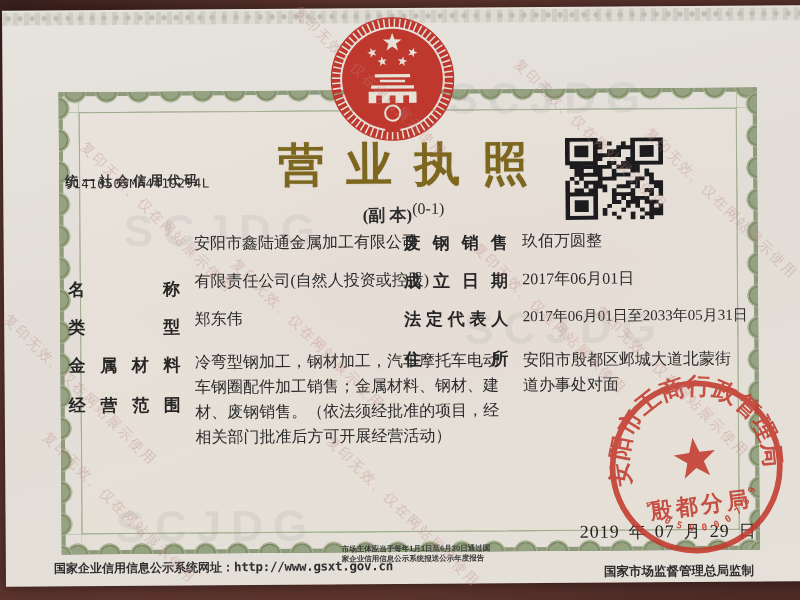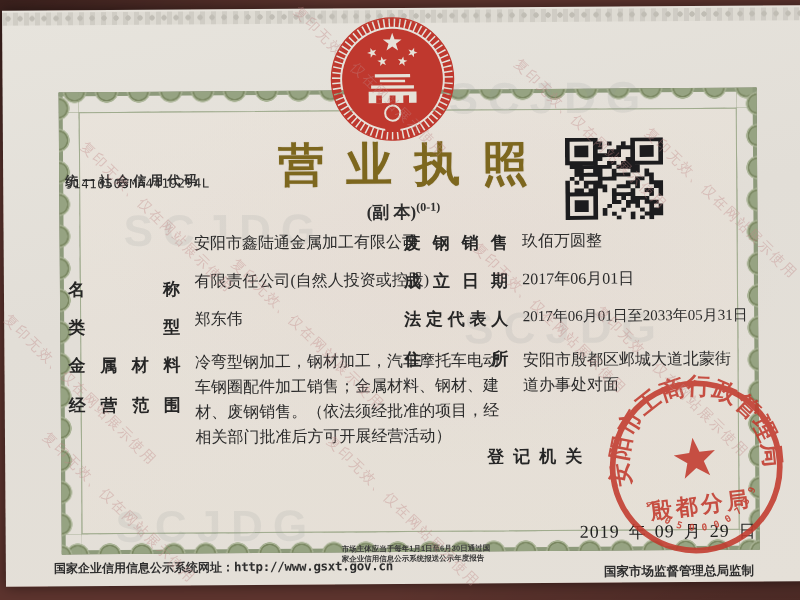--- a/index.html
+++ b/index.html
@@ -48,21 +48,21 @@
     radial-gradient(circle 12px at 21px 16px, #96a382 0 8.5px, #78855f 9px 10px, #a8b294 10.5px 11.5px, transparent 12px),
     linear-gradient(90deg,transparent calc(100% - 4px), #8d9a7b 0);}
 
   .abs{position:absolute;z-index:3;}
   .credit-label{left:62px;top:146px;font-size:13px;font-weight:bold;color:#2f2f2f;letter-spacing:4px;margin-top:16px;}
   .credit-code{left:62px;top:166px;font-family:"DejaVu Sans Mono", monospace;font-size:12.5px;color:#2b2b2b;letter-spacing:.5px;}
   .title{left:240px;top:126px;width:320px;text-align:center;font-size:46px;font-weight:bold;
     color:#7d671e;letter-spacing:22px;text-indent:22px;text-shadow:0 0 1px rgba(90,70,15,.4);}
   .subtitle{left:240px;top:192px;width:320px;text-align:center;font-size:17px;font-weight:bold;color:#2d2d2d;
     font-family:"Liberation Serif", serif;}
-  .subtitle sup{font-size:12px;font-weight:bold;}
+  .subtitle sup{font-size:16px;font-weight:normal;}
   .qr{left:562px;top:131px;}
   .qr-caption{left:666px;top:126px;width:98px;font-size:11.2px;line-height:14.8px;color:#3a3a42;
     font-family:"Liberation Serif", serif;white-space:pre-line;font-weight:bold;}
   .row{position:absolute;z-index:3;white-space:nowrap;}
   .lbl{display:inline-block;vertical-align:top;font-weight:bold;color:#262626;font-size:17px;
     text-align:justify;text-align-last:justify;}
   .lbl.w1{width:112px;margin-top:44px;}
   .lbl.w2{width:104px;}
   .val{display:inline-block;vertical-align:top;font-family:"Liberation Serif", serif;font-size:16px;color:#2b2b2b;
     margin-left:10px;white-space:normal;}
@@ -164,23 +164,22 @@
     </div>
     <div class="row" style="left:400px;top:300px;">
       <span class="lbl w2">法定代表人</span>
       <span class="val" style="font-size:15px;white-space:nowrap;">2017年06月01日至2033年05月31日</span>
     </div>
     <div class="row" style="left:400px;top:340px;">
       <span class="lbl w2">住所</span>
       <span class="val" style="width:222px;line-height:25px;">安阳市殷都区邺城大道北蒙街道办事处对面</span>
     </div>
 
-    <div class="abs registrar">登记机关</div>
     <div class="abs dateline">
-      <span class="num">2019</span><span>年</span><span class="num">09</span><span>月</span><span class="num">29</span><span>日</span>
+      <span class="num">2019</span><span>年</span><span class="num">07</span><span>月</span><span class="num">29</span><span>日</span>
     </div>
 
     <svg class="abs seal" viewBox="0 0 200 200">
       <defs>
         <path id="seal-top-arc" d="M 30,112 A 72,72 0 1 1 170,112" fill="none"></path>
         <path id="seal-bottom-arc" d="M 38,124 A 66,66 0 0 0 162,124" fill="none"></path>
       </defs>
       <circle cx="100" cy="100" r="88" fill="none" stroke="#c23b2e" stroke-width="6"></circle>
       <text font-size="25" font-weight="bold" fill="#c23b2e" font-family="Liberation Serif, serif">
         <textPath href="#seal-top-arc" startOffset="2" textLength="255">安阳市工商行政管理局</textPath>

